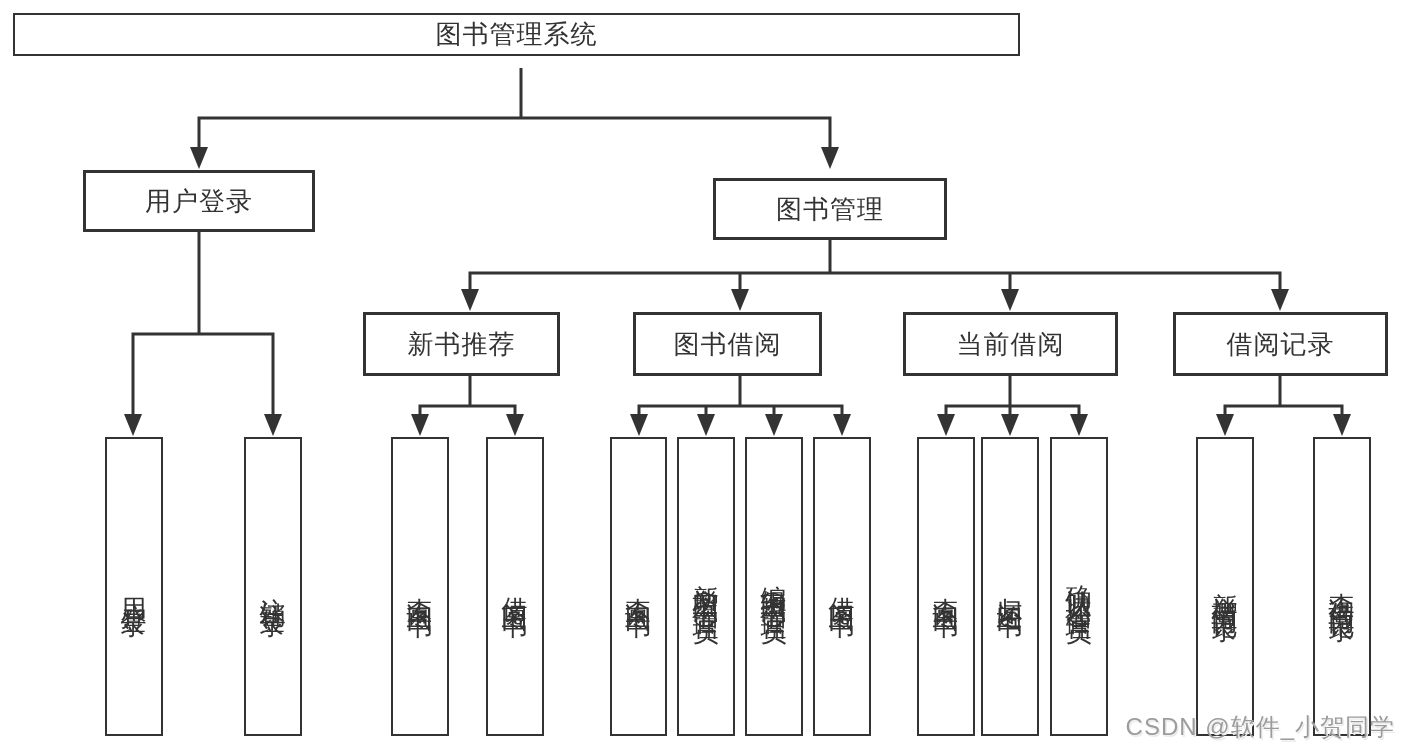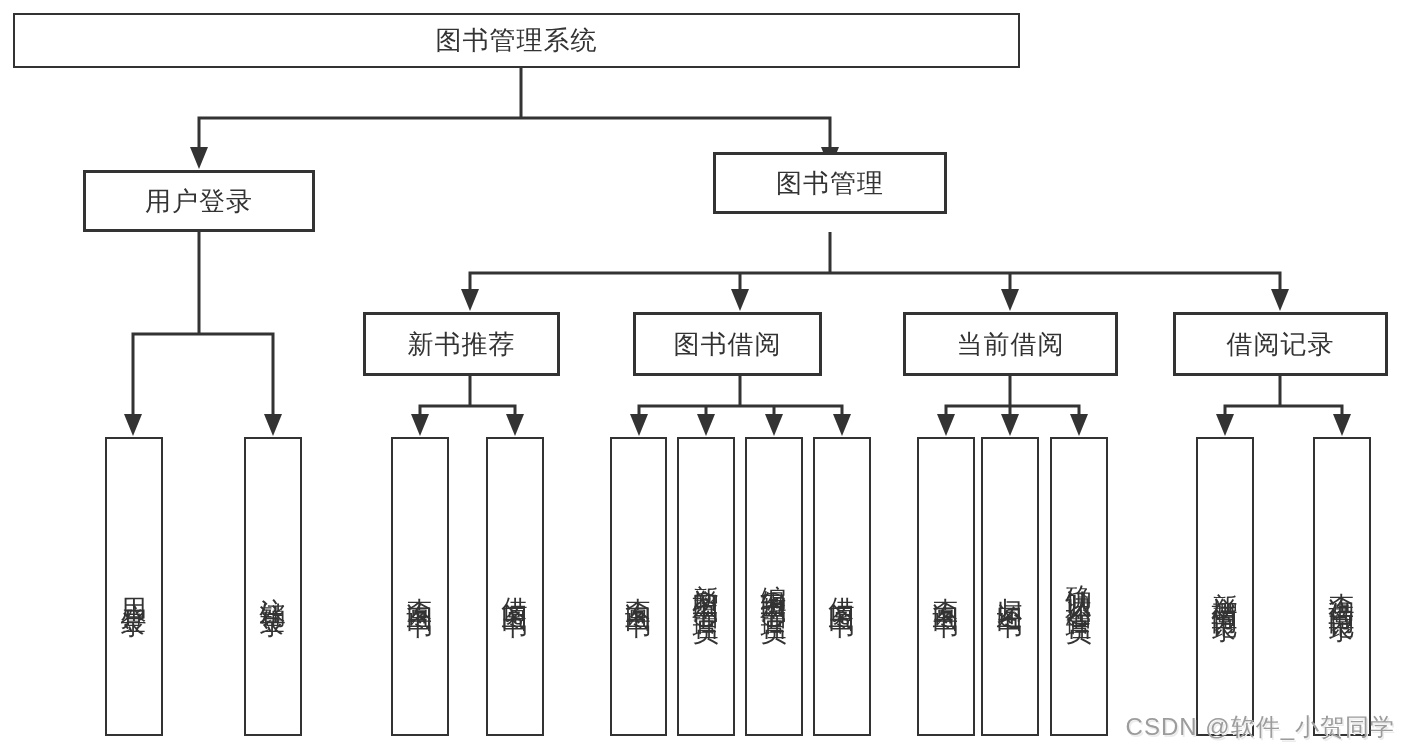--- a/index.html
+++ b/index.html
@@ -79,28 +79,28 @@
       <path class="ah" d="M1070 414 L1088 414 L1079 436 Z"></path>
     </g>
 
     <g>
       <path class="ln" d="M1280 376 V407.5 M1223.5 406 H1343.5 M1225 406 V418 M1342 406 V418"></path>
       <path class="ah" d="M1216 414 L1234 414 L1225 436 Z"></path>
       <path class="ah" d="M1333 414 L1351 414 L1342 436 Z"></path>
     </g>
   </svg>
 
-  <div class="node root" style="left:13px;top:13px;width:1007px;height:55px;">
+  <div class="node root" style="left:13px;top:13px;width:1007px;height:43px;">
     <span>图书管理系统</span>
   </div>
 
   <div class="node" style="left:83px;top:170px;width:232px;height:62px;">
     <span>用户登录</span>
   </div>
-  <div class="node" style="left:713px;top:152px;width:234px;height:62px;">
+  <div class="node" style="left:713px;top:178px;width:234px;height:62px;">
     <span>图书管理</span>
   </div>
 
   <div class="node" style="left:363px;top:312px;width:197px;height:64px;">
     <span>新书推荐</span>
   </div>
   <div class="node" style="left:633px;top:312px;width:189px;height:64px;">
     <span>图书借阅</span>
   </div>
   <div class="node" style="left:903px;top:312px;width:215px;height:64px;justify-content:center;">

